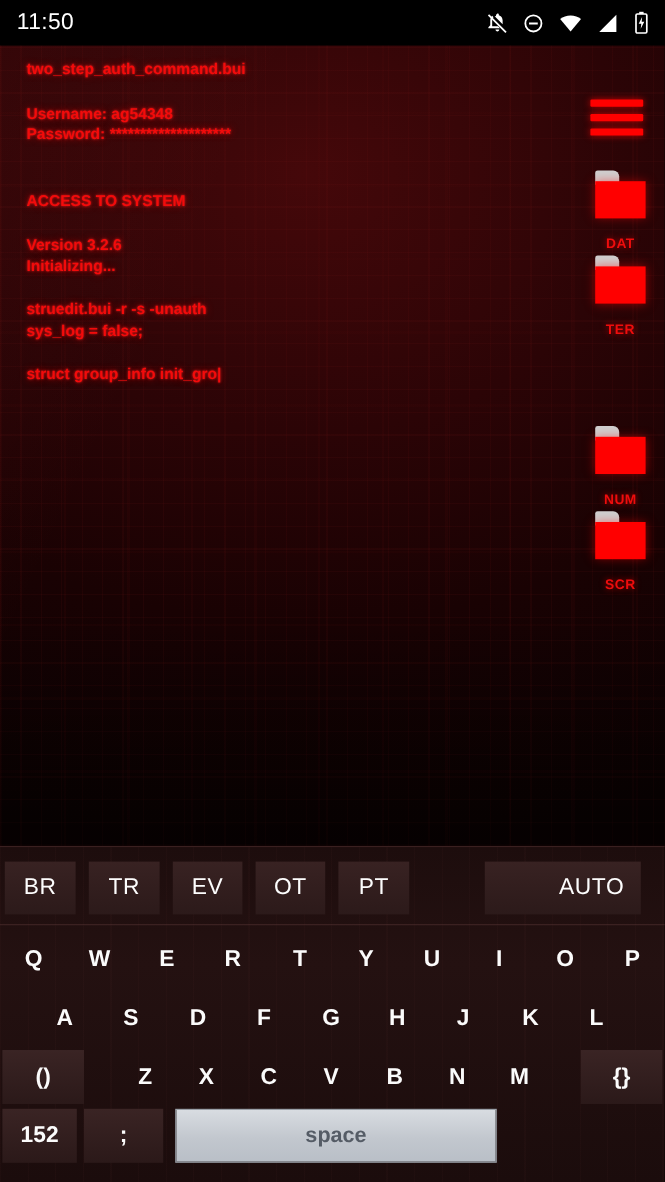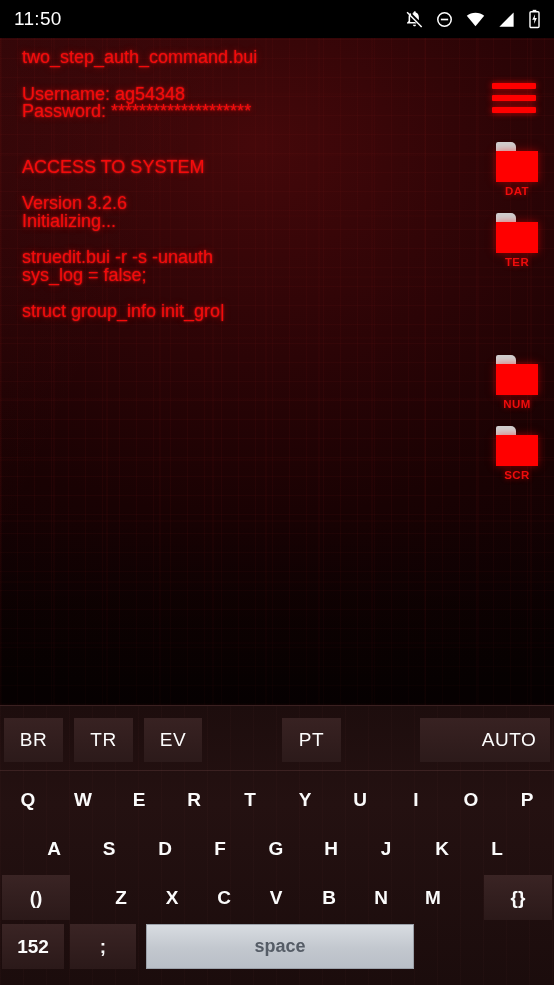--- a/index.html
+++ b/index.html
@@ -40,21 +40,21 @@
     content:""; position:absolute; inset:0; pointer-events:none;
     background:
       linear-gradient(115deg, rgba(255,60,60,.05) 0%, rgba(0,0,0,0) 28%),
       linear-gradient(0deg, rgba(0,0,0,.55) 0%, rgba(0,0,0,0) 30%);
   }
 
   #term-text {
     position:absolute; top:0; left:22px; width:430px;
     z-index:2;
     font-family:"Liberation Sans", sans-serif;
-    font-weight:normal; font-size:18px; line-height:17.5px;
+    font-weight:bold; font-size:13px; line-height:17.5px;
     color:#f30b0b;
     text-shadow:0 0 6px rgba(255,0,0,.55), 0 0 2px rgba(255,40,40,.8);
     white-space:pre-wrap;
   }
   #term-text .ln { display:block; min-height:17.5px; }
   #term-text .blank { height:19px; }
 
   
   #rail {
     position:absolute; top:38px; right:0; width:74px; height:667px; z-index:3;
@@ -75,21 +75,21 @@
   .folder-ico { position:relative; width:46px; height:40px; }
   .folder-ico .tab {
     position:absolute; top:0; left:2px; width:20px; height:12px;
     background:#cfcfcf; border-radius:2px 5px 0 0;
   }
   .folder-ico .body {
     position:absolute; top:9px; left:2px; width:42px; height:31px;
     background:#ff0000; box-shadow:0 0 8px rgba(255,0,0,.5);
   }
   .folder-label {
-    margin-top:3px; font-size:11.5px; font-weight:bold; color:#ee0d0d;
+    margin-top:16px; font-size:11.5px; font-weight:bold; color:#ee0d0d;
     letter-spacing:.4px; text-shadow:0 0 5px rgba(255,0,0,.6);
   }
 
   
   #keyboard {
     position:absolute; top:705px; left:0; width:554px; height:280px;
     background:
       repeating-linear-gradient(90deg, rgba(120,60,60,.05) 0 1px, rgba(0,0,0,0) 1px 23px),
       linear-gradient(180deg, #1d0d0d 0%, #241111 35%, #1b0c0c 100%);
     border-top:1px solid #3a2020;
@@ -198,22 +198,23 @@
         </div>
         <div class="folder-label">SCR</div>
       </div>
     </div>
 
   <div id="keyboard">
     <div id="fn-row">
         <div class="fn-key" style="left: 4px; width: 59px;">BR</div>
         <div class="fn-key" style="left: 74px; width: 59px;">TR</div>
         <div class="fn-key" style="left: 144px; width: 58px;">EV</div>
+        <div class="fn-key" style="left: 213px; width: 58px;">OT</div>
         <div class="fn-key" style="left: 282px; width: 59px;">PT</div>
-        <div class="fn-key" style="left: 420px; width: 130px; padding-left: 48px;">AUTO</div>
+        <div class="fn-key" style="left: 404px; width: 130px; padding-left: 48px;">AUTO</div>
       </div>
     <div id="krows">
       <div class="krow">
           <div class="key" style="left: 2px; width: 52px;">Q</div>
           <div class="key" style="left: 57px; width: 52px;">W</div>
           <div class="key" style="left: 113px; width: 52px;">E</div>
           <div class="key" style="left: 168px; width: 52px;">R</div>
           <div class="key" style="left: 224px; width: 52px;">T</div>
           <div class="key" style="left: 279px; width: 52px;">Y</div>
           <div class="key" style="left: 334px; width: 52px;">U</div>

